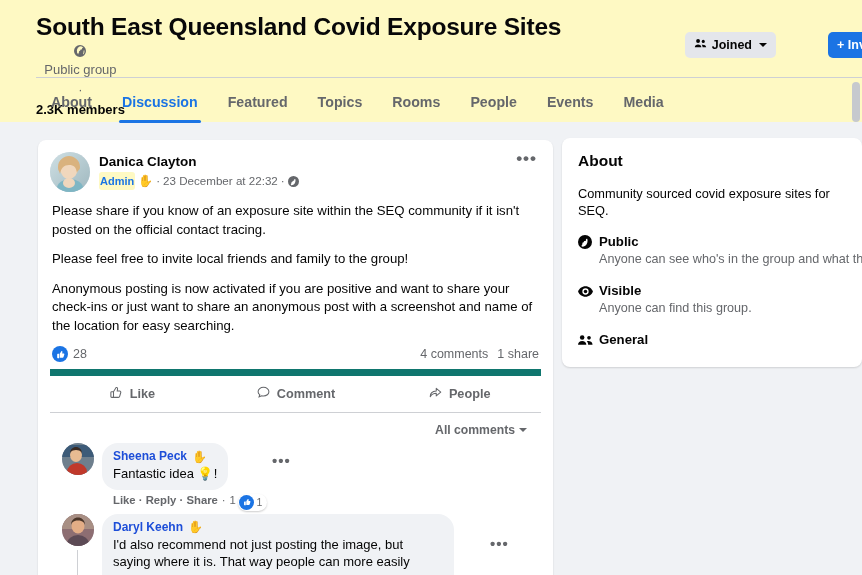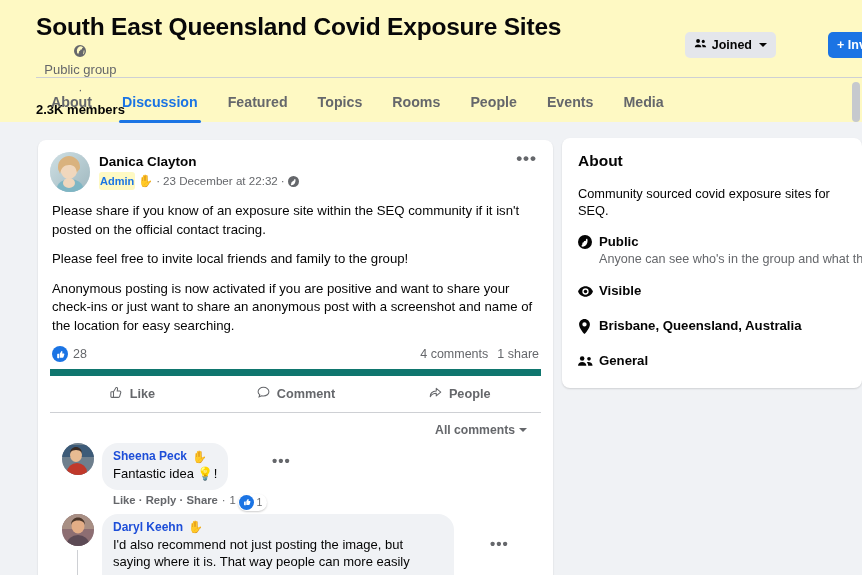--- a/index.html
+++ b/index.html
@@ -429,33 +429,24 @@
 
       <div class="about-row">
         <div class="about-icon">
           <svg width="15" height="15" viewBox="0 0 20 14" fill="#050505">
             <path d="M10 0C5.2 0 1.5 3.6.3 6.4c-.2.4-.2.8 0 1.2C1.5 10.4 5.2 14 10 14s8.5-3.6 9.7-6.4c.2-.4.2-.8 0-1.2C18.5 3.6 14.8 0 10 0zm0 11.2A4.2 4.2 0 1110 2.8a4.2 4.2 0 010 8.4z"></path>
             <circle cx="10" cy="7" r="2.3"></circle>
           </svg>
         </div>
         <div class="about-txt">
           <div class="about-lbl">Visible</div>
-        </div>
-      </div>
-
-      <div class="about-row">
-        <div class="about-icon">
-          <svg width="13" height="15" viewBox="0 0 14 18" fill="#050505">
-            <path d="M7 0C3.4 0 .5 2.9.5 6.5 .5 11.4 7 18 7 18s6.5-6.6 6.5-11.5C13.5 2.9 10.6 0 7 0zm0 9a2.6 2.6 0 110-5.2A2.6 2.6 0 017 9z"></path>
-          </svg>
-        </div>
-        <div class="about-txt">
-          <div class="about-lbl">Brisbane, Queensland, Australia</div>
-        </div>
-      </div>
+          <div class="about-sub">Anyone can find this group.</div>
+        </div>
+      </div>
+
 
       <div class="about-row">
         <div class="about-icon">
           <svg width="15" height="14" viewBox="0 0 18 14" fill="#050505">
             <circle cx="5" cy="4" r="2.7"></circle>
               <circle cx="13.2" cy="4.4" r="2.2"></circle>
             <path d="M0 12.7C0 9.9 2.2 8.2 5 8.2s5 1.7 5 4.5z"></path>
             <path d="M10.6 8.5c2.3-.6 6.8.1 6.8 4.2h-5.2c0-1.6-.6-3.1-1.6-4.2z"></path>
           </svg>
         </div>

